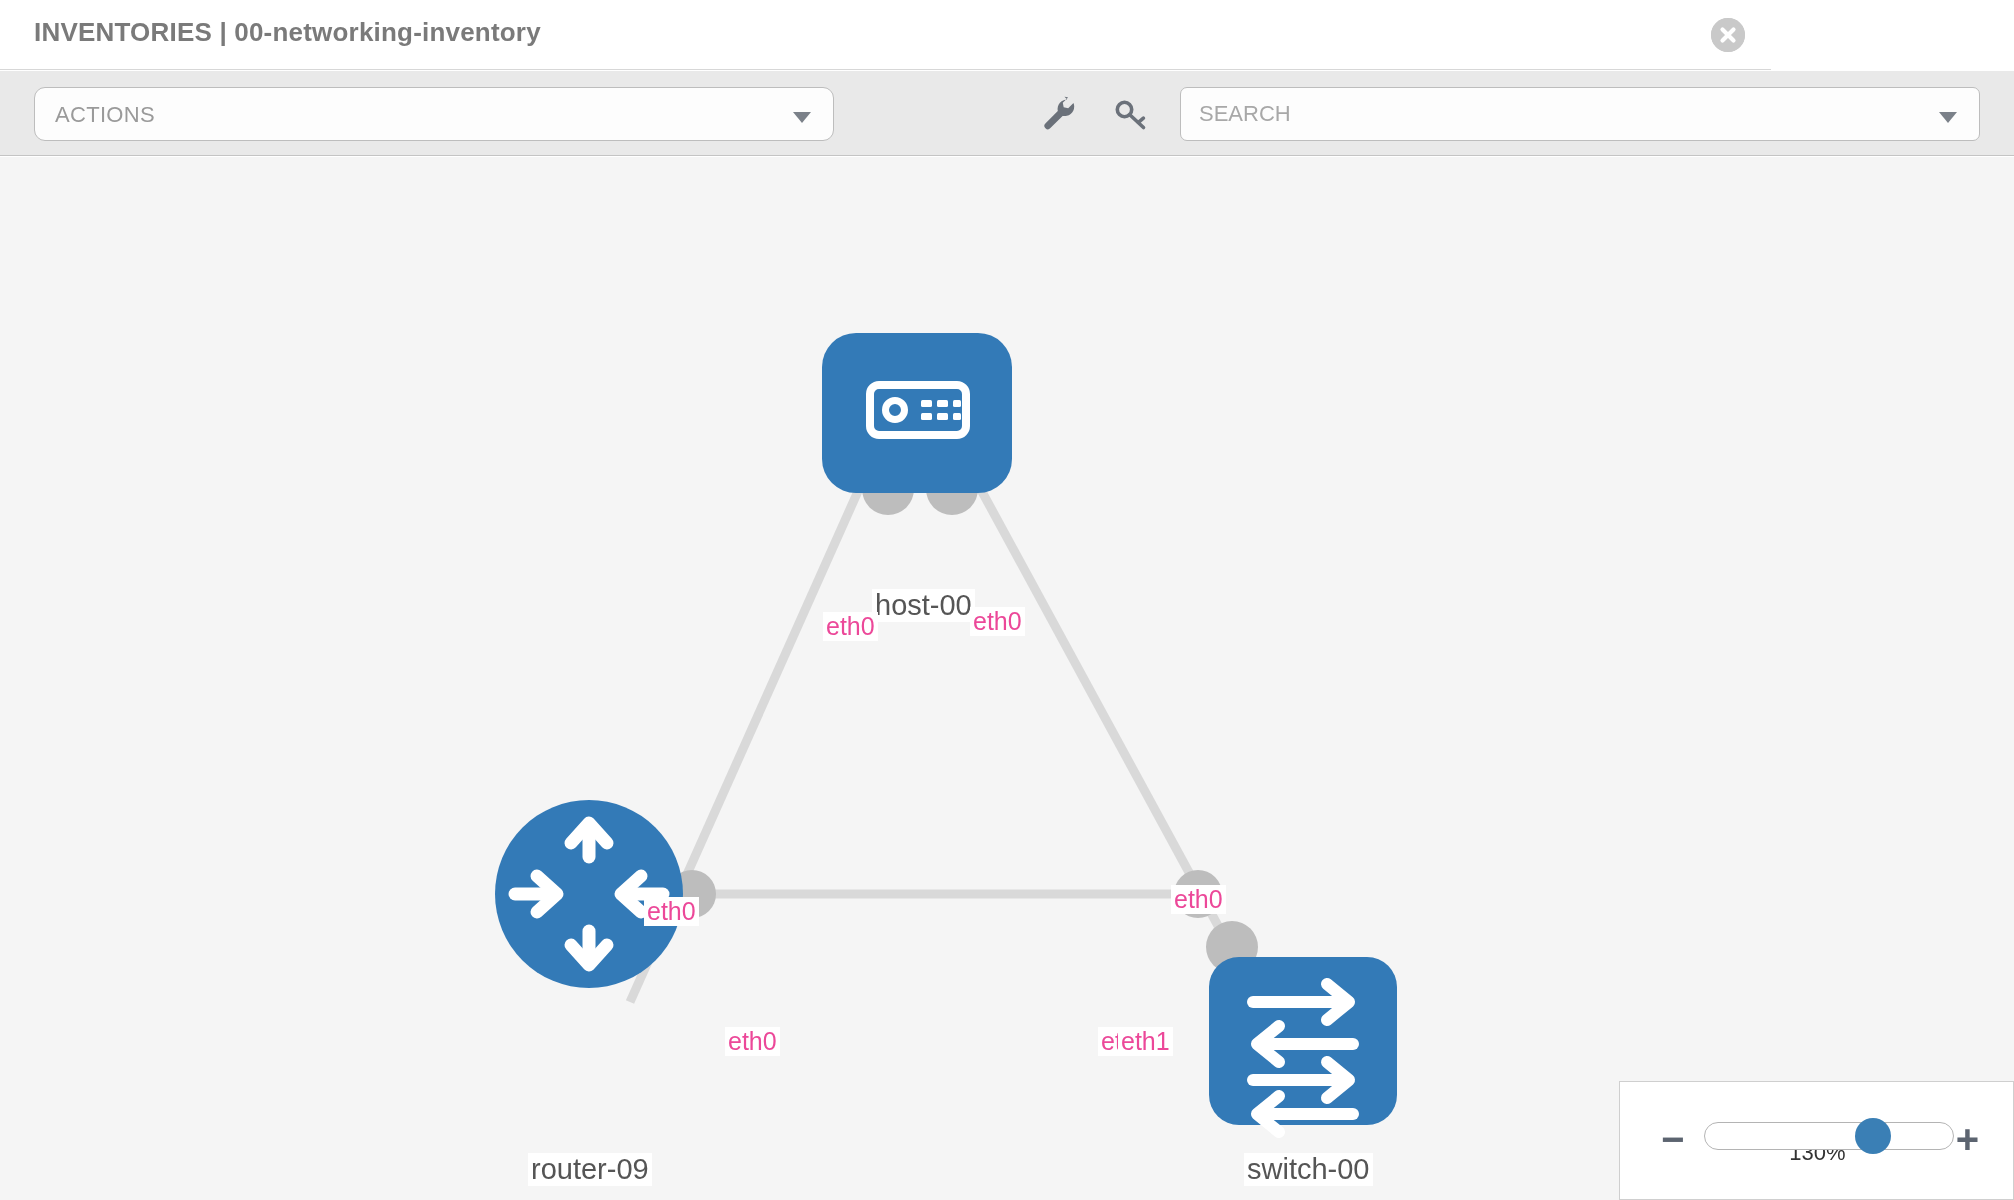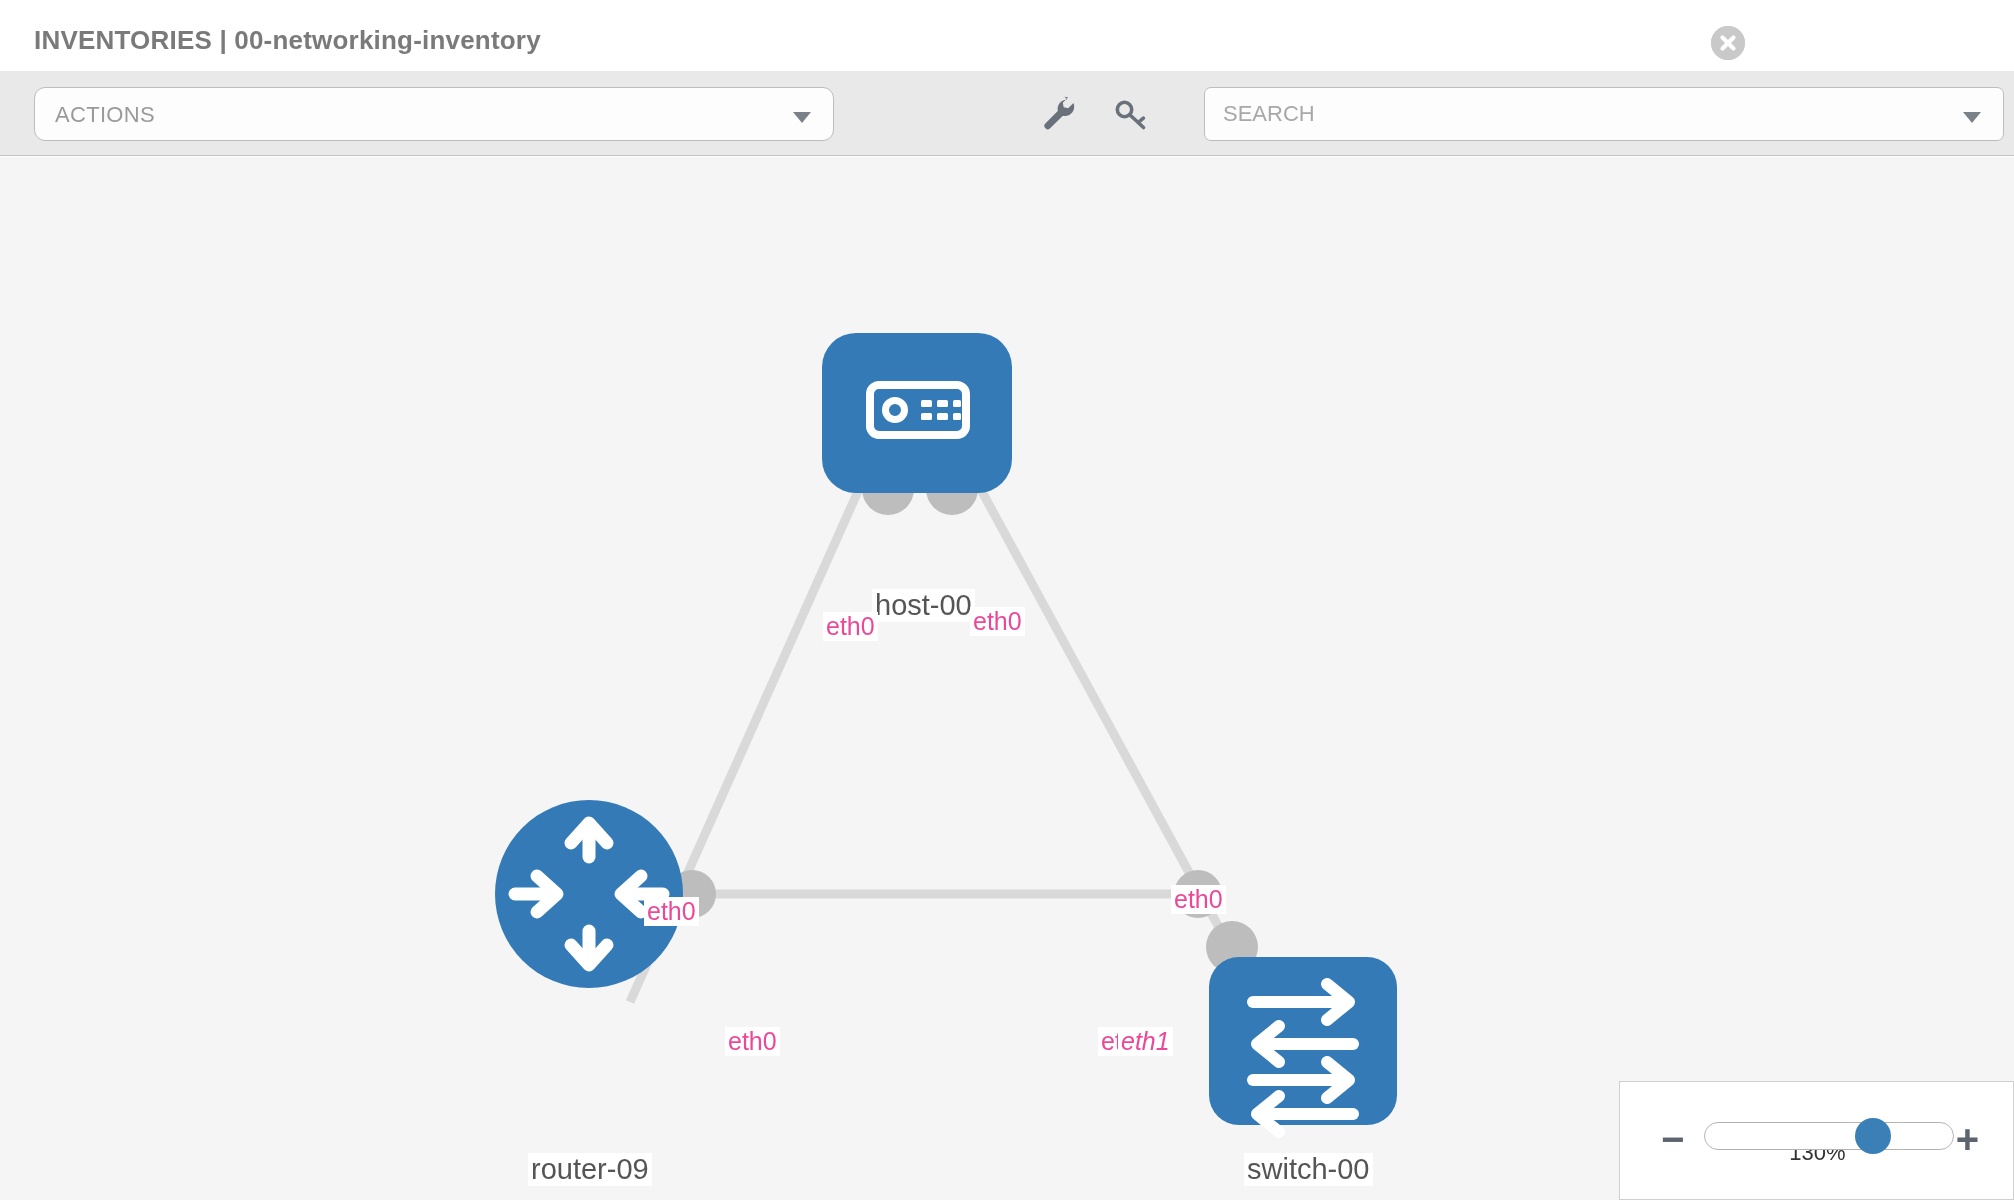--- a/index.html
+++ b/index.html
@@ -7,21 +7,21 @@
     width: 2014px; height: 1200px;
     font-family: "Liberation Sans", sans-serif;
     background: #f5f5f5;
     overflow: hidden;
   }
 
   #app { position: relative; width: 2014px; height: 1200px; background: #ffffff; }
 
   
   .header {
-    position: absolute; top: 8px; left: 0;
+    position: absolute; top: 0; left: 0;
     width: 1771px; height: 70px;
     background: #ffffff;
     border-bottom: 1px solid #d7d7d7;
   }
   .page-title {
     position: absolute; left: 34px; top: 17px;
     font-size: 26px; font-weight: bold;
     color: #7a7a7a; letter-spacing: .2px;
     white-space: nowrap;
   }
@@ -65,21 +65,20 @@
   .tool-icon svg { display:block; width:42px; height:42px; }
   #wrench-btn { left: 1038px; }
   #key-btn    { left: 1110px; }
 
   .search-box {
     position: absolute; left: 1180px; top: 16px;
     width: 800px; height: 54px;
     background: #fdfdfd;
     border: 1px solid #bdbdbd;
     border-radius: 7px;
-    margin-left: 24px;
   }
   .search-input {
     position: absolute; left: 18px; top: 0;
     width: 720px; height: 52px;
     border: none; outline: none; background: transparent;
     font-family: "Liberation Sans", sans-serif;
     font-size: 22px; color: #6f6f6f;
   }
   .search-input::placeholder { color: #a8a8a8; }
 
@@ -252,21 +251,21 @@
 
     <div class="lbl node" style="left:872px; top:432px;">host-00</div>
     <div class="lbl iface" style="left:823px; top:455px;">eth0</div>
     <div class="lbl iface" style="left:970px; top:450px;">eth0</div>
 
     <div class="lbl iface" style="left:644px; top:740px;">eth0</div>
     <div class="lbl iface" style="left:1171px; top:728px;">eth0</div>
 
     <div class="lbl iface" style="left:725px; top:870px;">eth0</div>
     <div class="lbl iface" style="left:1098px; top:870px;">eth</div>
-    <div class="lbl iface" style="left:1118px; top:870px;font-style:italic;">eth1</div>
+    <div class="lbl iface" style="left:1118px; top:870px;">eth1</div>
 
     <div class="lbl node" style="left:528px; top:996px;">router-09</div>
     <div class="lbl node" style="left:1244px; top:996px;">switch-00</div>
   </div>
 
   <div class="zoom-panel">
     <div class="zoom-value">130%</div>
     <div class="zoom-minus">−</div>
     <div class="zoom-track">
       <div class="zoom-thumb"></div>

